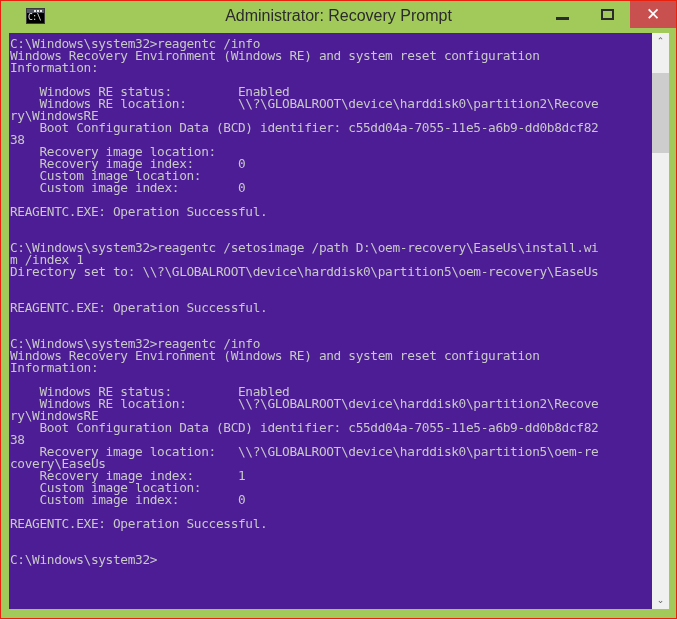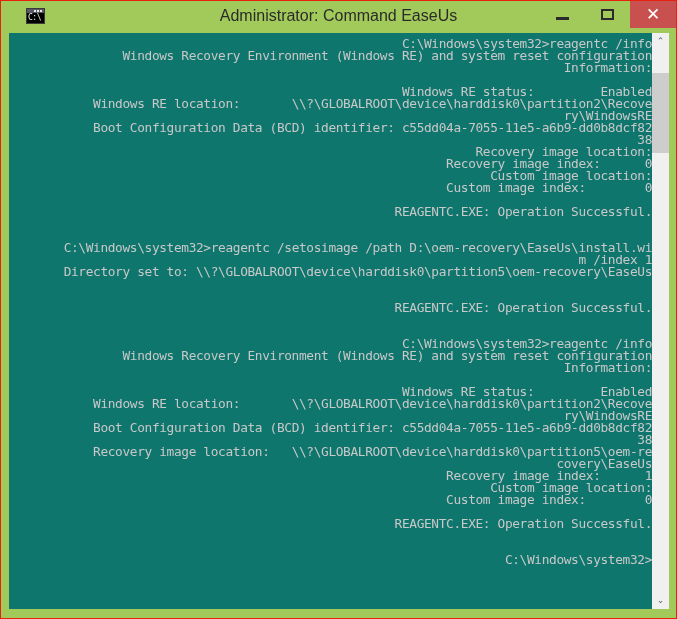--- a/index.html
+++ b/index.html
@@ -143,30 +143,29 @@
     background: #000000;
   }
   #console-text {
     position: absolute;
     left: 0;
     top: 0;
     width: 643px;
     height: 576px;
     overflow: hidden;
     color: #c8c8c8;
-    background: #0f766e;
+    background: #4c1d95;
     font-family: "DejaVu Sans Mono", monospace;
     font-size: 12.8px;
     line-height: 12px;
     white-space: pre;
     letter-spacing: -0.35px;
     padding-left: 1px;
     padding-top: 5px;
     box-sizing: border-box;
-    text-align: right;
   }
 
   
   #scrollbar {
     position: absolute;
     right: 0;
     top: 0;
     width: 17px;
     height: 576px;
     background: #f0f0f0;
@@ -203,21 +202,21 @@
 
     <div id="app-icon">
       <div class="icon-title">
         <i></i>
           <i></i>
           <i></i>
       </div>
       <div class="icon-body">C:\</div>
     </div>
 
-    <div id="title-text">Administrator: Command EaseUs</div>
+    <div id="title-text">Administrator: Recovery Prompt</div>
 
     <button class="winbtn" id="btn-min">
       <span class="glyph-min"></span>
     </button>
 
     <button class="winbtn" id="btn-max">
       <span class="glyph-max"></span>
     </button>
 
     <button class="winbtn" id="btn-close">

